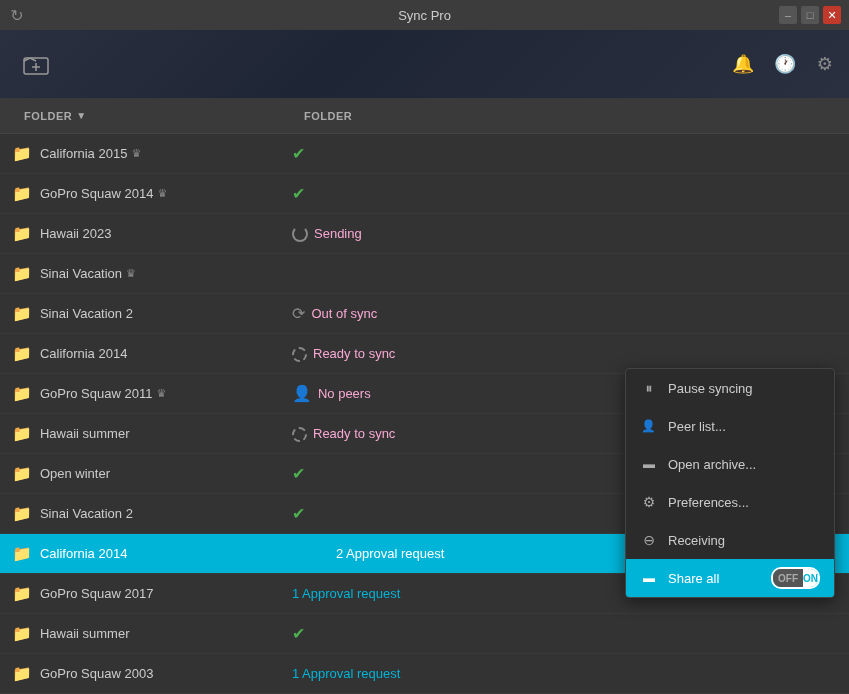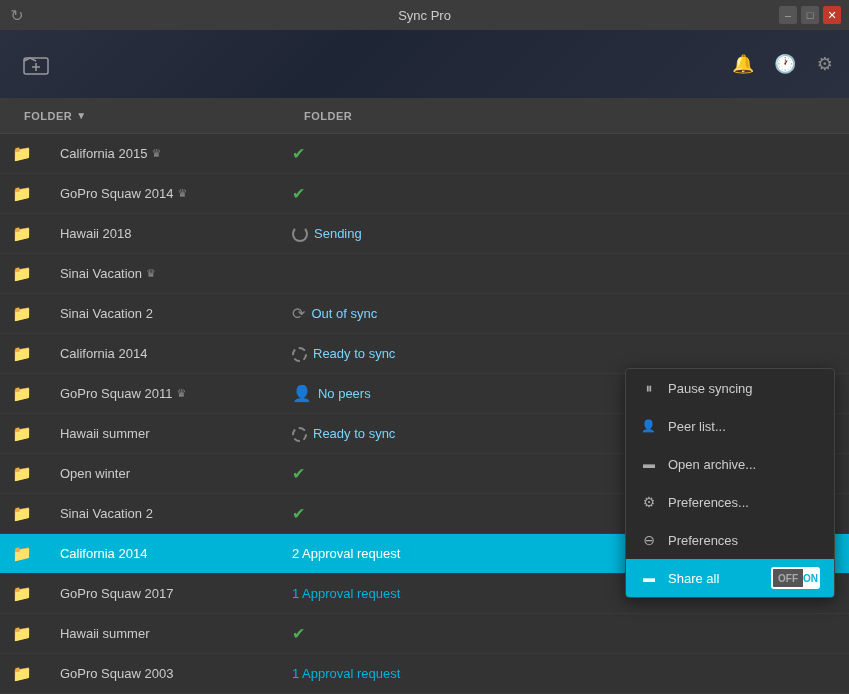--- a/index.html
+++ b/index.html
@@ -161,37 +161,36 @@
     .table-row.selected .folder-icon { color: white; }
 
     .row-name {
       white-space: nowrap;
       overflow: hidden;
       text-overflow: ellipsis;
       color: #ccc;
       display: flex;
       align-items: center;
       gap: 4px;
-      margin-left: 20px;
     }
     .table-row.selected .row-name { color: white; }
 
     .crown-icon {
       color: #888;
       font-size: 11px;
     }
 
     .row-status {
       display: flex;
       align-items: center;
       gap: 6px;
       flex: 1;
     }
     .row-status-text {
-      color: #7dd3fc;
+      color: #f9a8d4;
     }
     .status-icon {
       font-size: 16px;
     }
     .status-green { color: #4caf50; }
     .status-receiving { color: #2196f3; }
     .status-approval { color: #00b4d8; }
 
     
     @keyframes spin { from { transform: rotate(0deg); } to { transform: rotate(360deg); } }
@@ -253,21 +252,21 @@
     .ctx-item.sync-all {
       background: #00b4d8;
       color: white;
     }
     .ctx-item.sync-all .ctx-icon { color: white; }
     .sync-all-toggle {
       margin-left: auto;
       display: flex;
       align-items: flex-end;
       border: 2px solid white;
-      border-radius: 3px;
+      border-radius: 10px;
       height: 22px;
       overflow: hidden;
     }
     .toggle-off {
       background: #555;
       color: #aaa;
       font-size: 10px;
       font-weight: bold;
       padding: 0 5px;
       height: 100%;
@@ -344,21 +343,21 @@
       <span class="row-name">GoPro Squaw 2014 <span class="crown-icon">♛</span></span>
     </div>
     <div class="row-status">
       <span class="status-icon status-green">✔</span>
     </div>
   </div>
 
   <div class="table-row">
     <div class="row-folder">
       <span class="folder-icon" style="color:#777;">📁</span>
-      <span class="row-name">Hawaii 2018</span>
+      <span class="row-name">Hawaii 2023</span>
     </div>
     <div class="row-status">
       <span class="status-icon">
         <span class="spin" style="display:inline-block;width:16px;height:16px;border:2px solid #888;border-top-color:transparent;border-radius:50%;vertical-align:middle;"></span>
       </span>
       <span class="row-status-text">Sending</span>
     </div>
   </div>
 
   <div class="table-row">
@@ -435,21 +434,21 @@
       <span class="status-icon status-green">✔</span>
     </div>
   </div>
 
   <div class="table-row selected" style="position:relative;">
     <div class="row-folder">
       <span class="folder-icon" style="color:white;">📁</span>
       <span class="row-name" style="color:white;">California 2014</span>
     </div>
     <div class="row-status">
-      <span class="row-status-text" style="color:white;">2 Approval request</span>
+      <span class="row-status-text" style="color:white;margin-left:44px;">2 Approval request</span>
     </div>
     <div class="row-actions">
       <div class="share-btn">
         <span style="font-size:14px;">↗</span>
         <span>Share</span>
       </div>
       <div class="more-btn">⋮</div>
     </div>
   </div>
 
@@ -495,21 +494,21 @@
     <div class="ctx-item">
       <span class="ctx-icon" style="font-size:12px;">▬</span>
       <span class="ctx-label">Open archive...</span>
     </div>
     <div class="ctx-item">
       <span class="ctx-icon">⚙</span>
       <span class="ctx-label">Preferences...</span>
     </div>
     <div class="ctx-item">
       <span class="ctx-icon">⊖</span>
-      <span class="ctx-label">Preferences</span>
+      <span class="ctx-label">Receiving</span>
     </div>
     <div class="ctx-item sync-all">
       <span class="ctx-icon" style="font-size:12px;">▬</span>
       <span class="ctx-label">Share all</span>
       <div class="sync-all-toggle">
         <div class="toggle-off">OFF</div>
         <div class="toggle-on">ON</div>
       </div>
     </div>
   </div>

